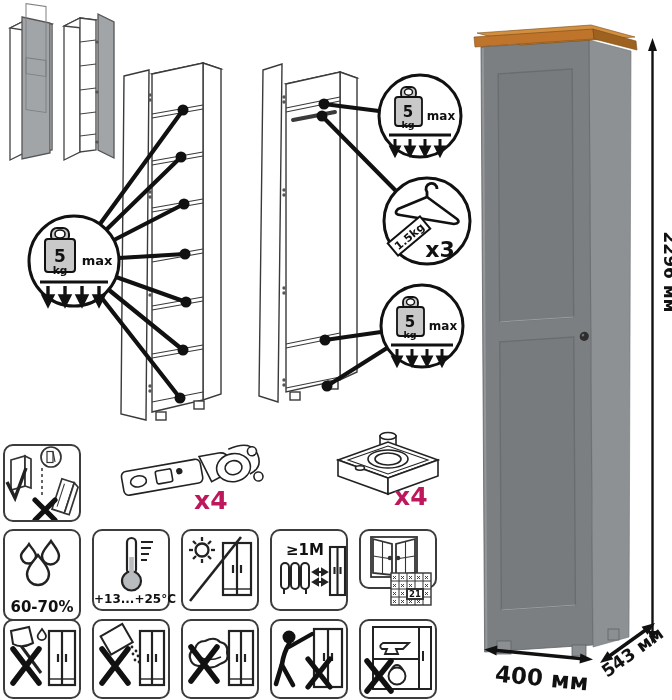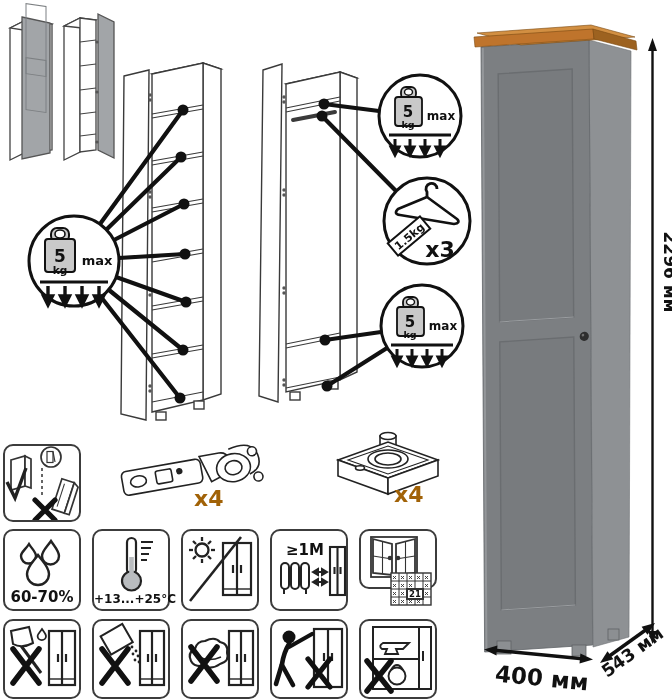--- a/index.html
+++ b/index.html
@@ -12,21 +12,21 @@
   .ibox{
     position:absolute;width:78px;box-sizing:border-box;background:#fff;
     border:2.5px solid #3c3c3c;border-radius:10px;
   }
   .ibox svg{position:absolute;left:0;top:0;}
   .ibox .lbl{
     position:absolute;left:0;bottom:3px;width:100%;text-align:center;
     font-weight:bold;color:#111;letter-spacing:0;
   }
   .qty{
-    position:absolute;font-weight:bold;font-size:22px;color:#a16207;
+    position:absolute;font-weight:bold;font-size:25px;color:#be185d;
   }
   .hwblock{position:absolute;}
 </style>
 </head>
 <body>
 
 <svg class="layer" width="672" height="700" viewBox="0 0 672 700">
 
   <g stroke="#444" stroke-width="1.3" fill="#fff">
     <polygon points="10,28 26,20 26,152 10,160"></polygon>
@@ -309,21 +309,21 @@
       <polygon points="120,34 120,50 70,68 70,52"></polygon>
       <polygon points="30,34 70,20 110,34 70,48" fill="none" stroke-width="1.1"></polygon>
       <ellipse cx="70" cy="33" rx="20" ry="9"></ellipse>
       <ellipse cx="70" cy="33" rx="13" ry="6"></ellipse>
       <ellipse cx="42" cy="42" rx="4.5" ry="2.2"></ellipse>
     </g>
   </svg>
   <span class="qty" style="left:76px;top:56px;">x4</span>
 </div>
 
-<div class="ibox" style="left:3px;top:529px;height:82px;">
+<div class="ibox" style="left:3px;top:529px;height:92px;">
   <svg width="74" height="78" viewBox="0 0 74 78">
     <g fill="#fff" stroke="#222" stroke-width="2.4">
       <path d="M24,13 C27,18 31,21 31,25 A7.5,7.5 0 1,1 16,25 C16,21 21,18 24,13 Z"></path>
       <path d="M46,10 C50,16 54,20 54,25 A8.5,8.5 0 1,1 37,25 C37,20 42,16 46,10 Z"></path>
       <path d="M33,24 C38,31 44,36 44,43 A11,11 0 1,1 22,43 C22,36 28,31 33,24 Z"></path>
     </g>
   </svg>
   <div class="lbl" style="font-size:15px;">60-70%</div>
 </div>
 

